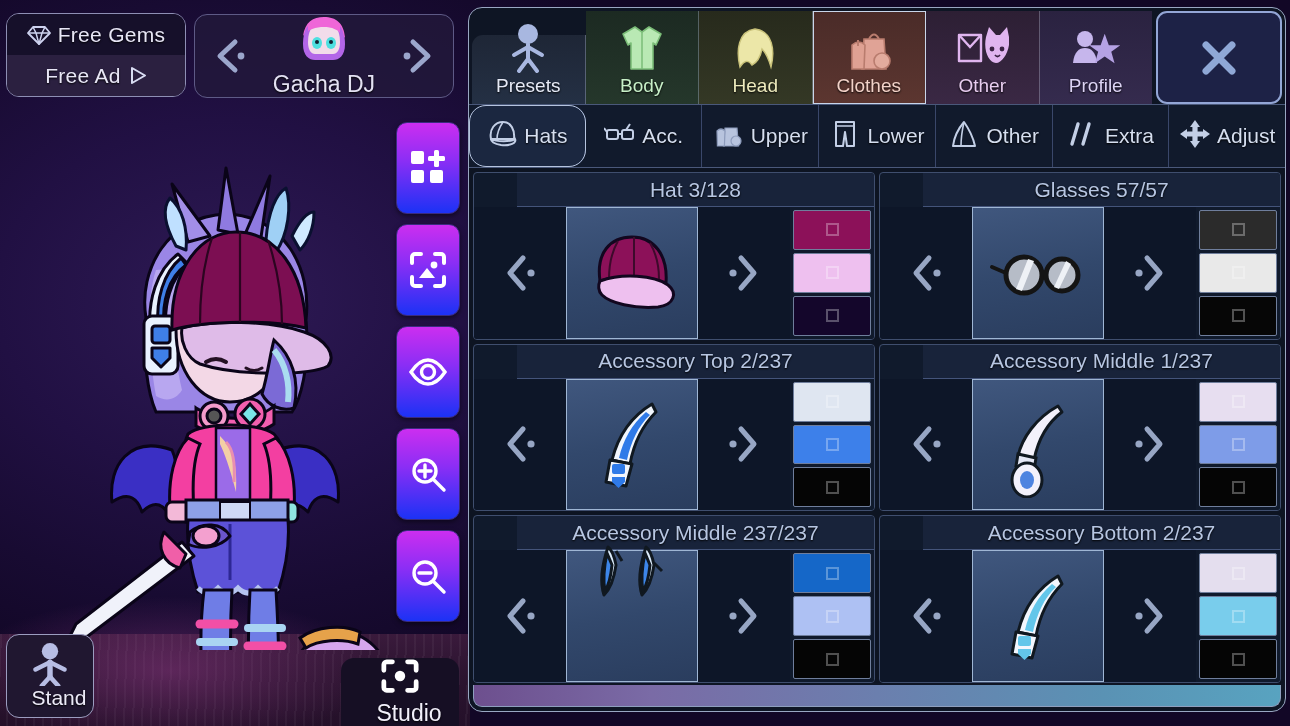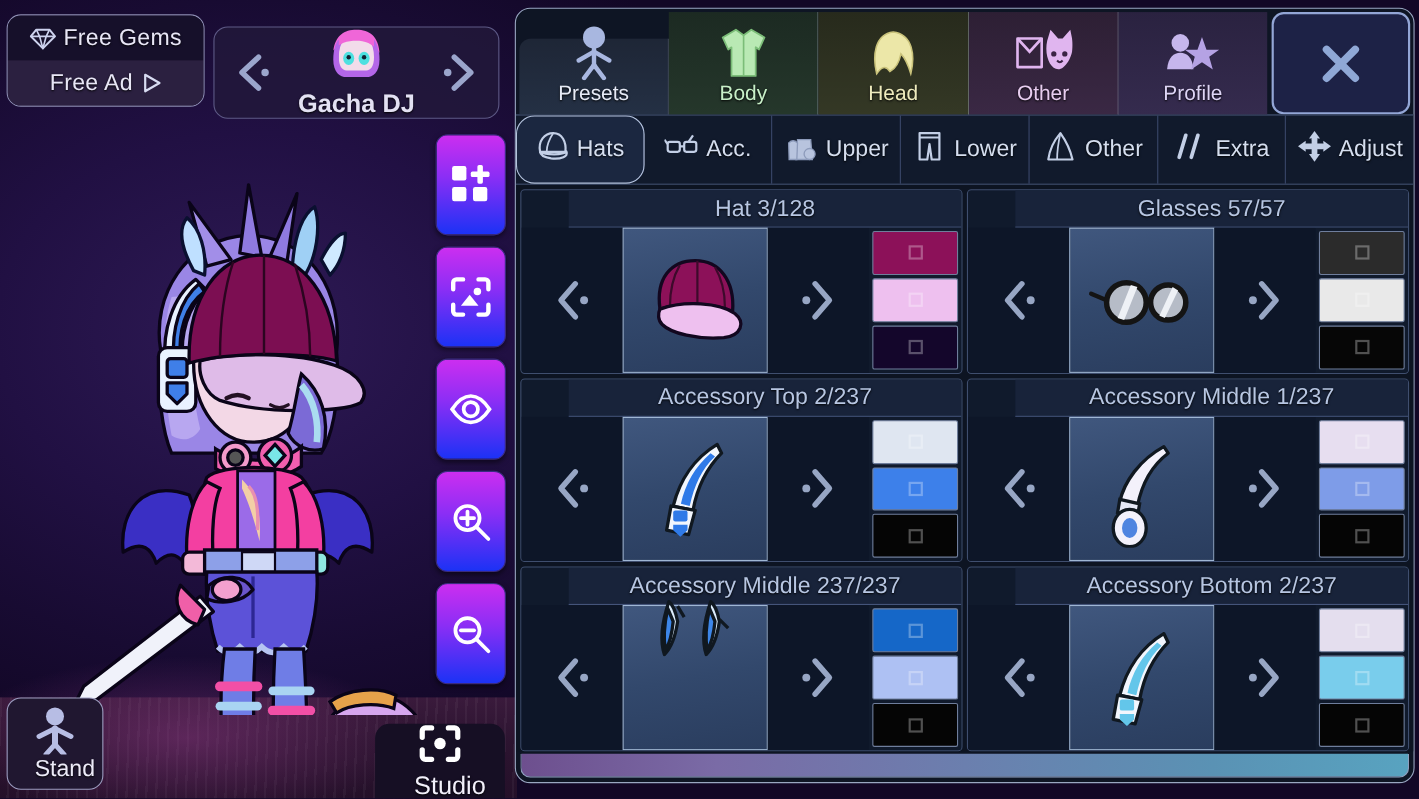--- a/index.html
+++ b/index.html
@@ -46,27 +46,26 @@
     color: #e8e6f6; font-size: 21px; letter-spacing: .3px;
     text-shadow: 0 1px 2px #000;
   }
   #gems .row.top { background: #16102a; }
   #gems .row.bot { background: #2b2040; }
   .gem-ico { width: 24px; height: 20px; flex: 0 0 auto; }
   .play-ico { width: 19px; height: 19px; flex: 0 0 auto; }
 
   
   #charsel {
-    position: absolute; left: 194px; top: 24px; width: 260px; height: 84px;
+    position: absolute; left: 194px; top: 14px; width: 260px; height: 84px;
     background: rgba(34,24,58,.82);
     border: 1.4px solid #5e5a86;
     border-radius: 13px;
     display: flex; align-items: center; justify-content: space-between;
     padding: 0 14px;
-    font-weight: bold;
   }
   #charsel .arrow { width: 42px; height: 46px; flex: 0 0 auto; cursor: pointer; }
   #charsel .mid { flex: 1; display: flex; flex-direction: column; align-items: center; gap: 1px; }
   #charsel .face { width: 58px; height: 56px; }
   #charsel .nm { color: #e3e1f3; font-size: 23px; text-shadow: 0 1px 2px #000; }
 
   
   #rail { position: absolute; left: 396px; top: 122px; display: flex; flex-direction: column; gap: 10px; }
   .railbtn {
     width: 64px; height: 92px; border-radius: 11px;
@@ -487,20 +486,32 @@
 
       <div class="cat c-head">
         <span class="ci">
           <svg viewBox="0 0 54 50">
             <path d="M12 44 C8 28 10 8 27 6 C45 8 47 28 43 44 C40 34 38 30 34 26 C32 36 28 40 24 42 C20 36 16 38 12 44Z" fill="#ece7a8" stroke="#c9c27a" stroke-width="1.4"></path>
           </svg>
         </span>
         <span class="cl">Head</span>
       </div>
 
+      <div class="cat c-clothes selected">
+        <span class="ci">
+          <svg viewBox="0 0 54 50">
+            <path d="M22 16 h20 l2 30 h-24Z" fill="#e0a396" stroke="#b97c6e" stroke-width="1.6"></path>
+            <path d="M27 16 q5 -9 10 0" fill="none" stroke="#b97c6e" stroke-width="2"></path>
+            <path d="M10 22 q7 -6 13 0 l-1 24 h-12Z" fill="#dfa193" stroke="#b97c6e" stroke-width="1.6"></path>
+            <path d="M16 17 v6" stroke="#b97c6e" stroke-width="2"></path>
+            <circle cx="40" cy="38" r="8" fill="#e3ab9d" stroke="#b97c6e" stroke-width="1.6"></circle>
+          </svg>
+        </span>
+        <span class="cl">Clothes</span>
+      </div>
 
       <div class="cat c-other">
         <span class="ci">
           <svg viewBox="0 0 54 50">
             <path d="M4 12 h22 v26 h-22Z" fill="none" stroke="#e0b5ef" stroke-width="2.4" stroke-linejoin="round"></path>
             <path d="M4 12 L15 24 L26 12" fill="none" stroke="#e0b5ef" stroke-width="2.4"></path>
             <path d="M31 14 L34 4 L41 12 h4 L52 4 L54 14 C56 26 48 40 41 40 C34 40 28 28 31 14Z" fill="#e0b5ef"></path>
             <circle cx="37" cy="26" r="2.4" fill="#3a2344"></circle>
               <circle cx="47" cy="26" r="2.4" fill="#3a2344"></circle>
             <path d="M40 32 q2.5 3 5 0" fill="none" stroke="#3a2344" stroke-width="1.8"></path>

